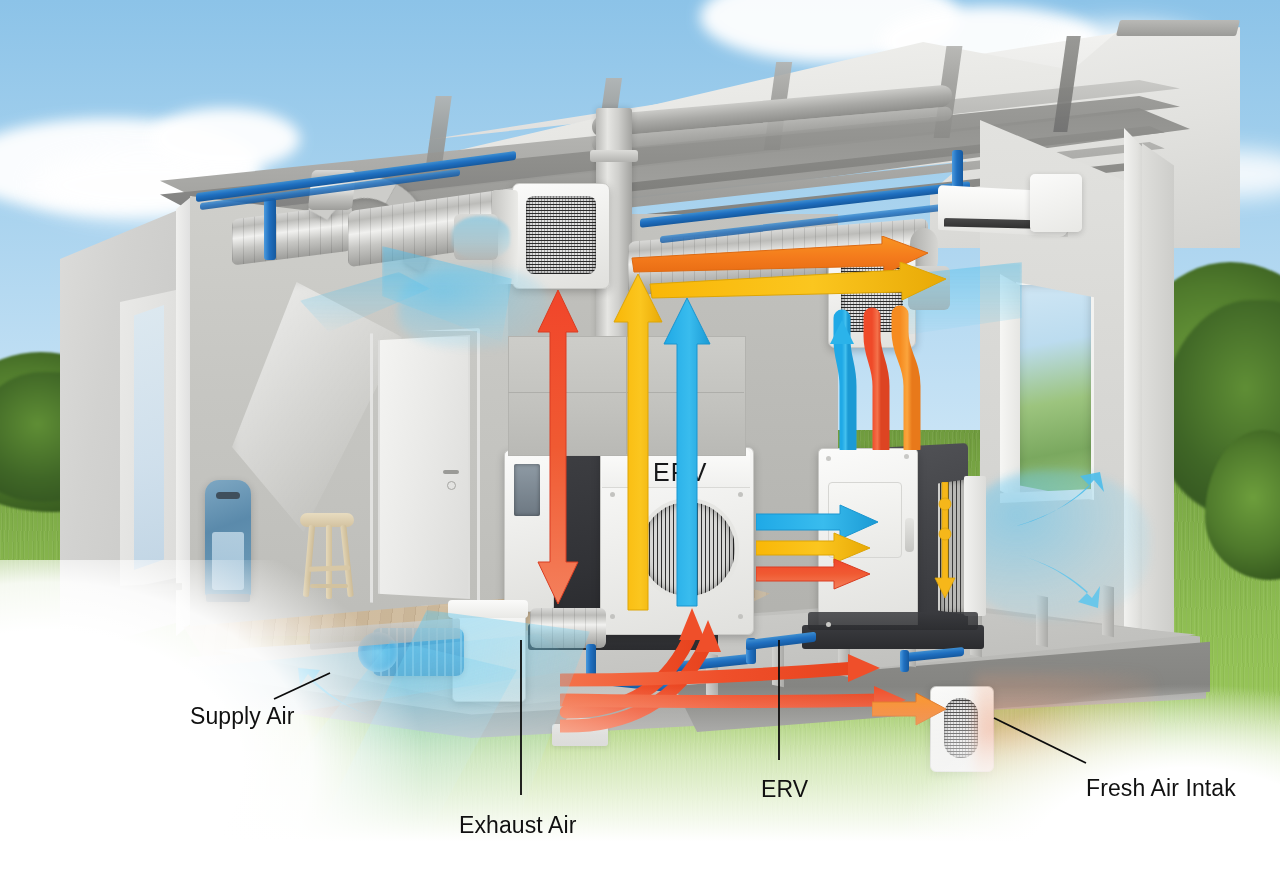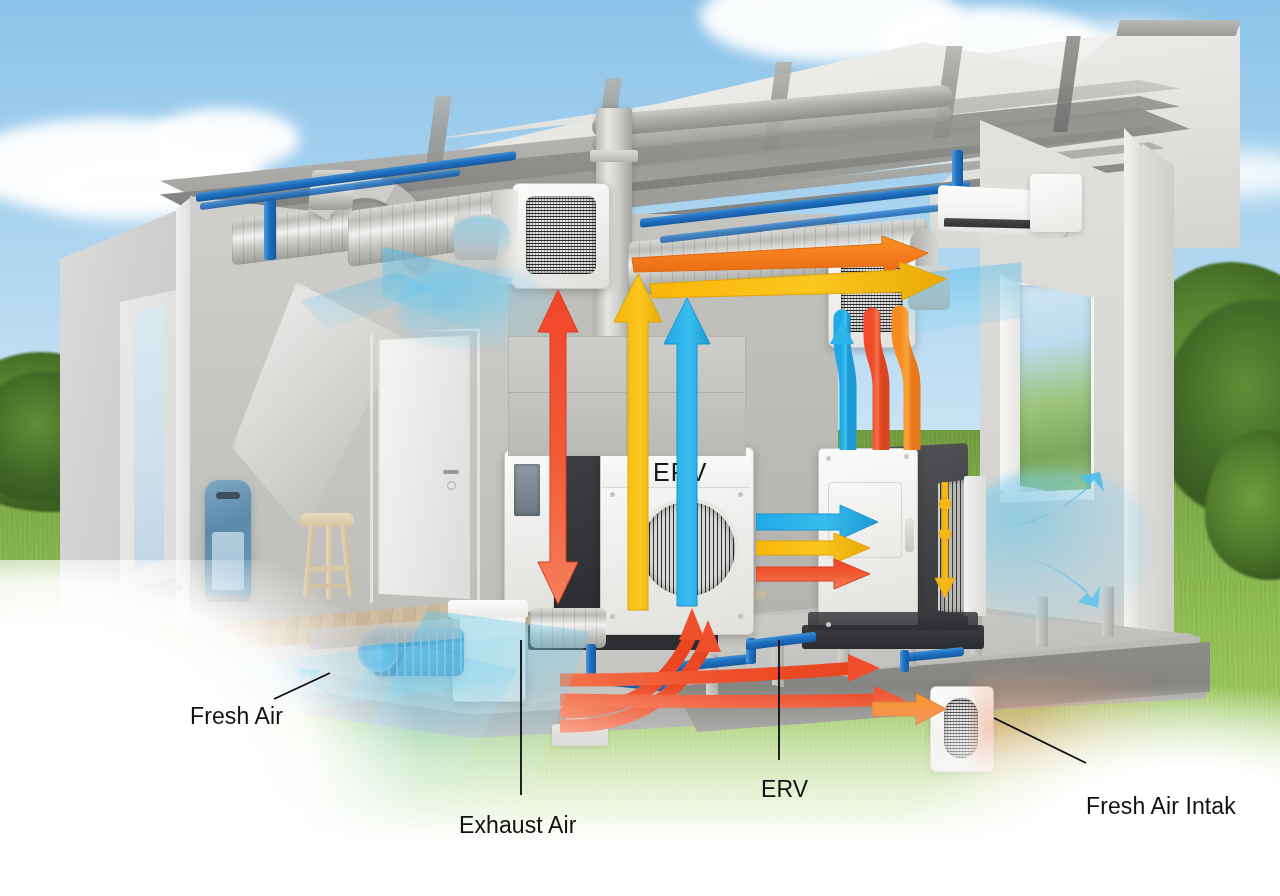--- a/index.html
+++ b/index.html
@@ -668,18 +668,18 @@
 
     <line x1="274" y1="699" x2="330" y2="673" stroke="#0d0d0d" stroke-width="1.8"></line>
 
     <line x1="521" y1="640" x2="521" y2="795" stroke="#0d0d0d" stroke-width="1.8"></line>
 
     <line x1="779" y1="640" x2="779" y2="760" stroke="#0d0d0d" stroke-width="1.8"></line>
 
     <line x1="994" y1="718" x2="1086" y2="763" stroke="#0d0d0d" stroke-width="1.8"></line>
   </svg>
 
-  <div class="abs label" style="left:190px; top:705px;">Fresh Air</div>
+  <div class="abs label" style="left:190px; top:705px;">Supply Air</div>
   <div class="abs label" style="left:459px; top:814px;">Exhaust Air</div>
   <div class="abs label" style="left:761px; top:778px;">ERV</div>
-  <div class="abs label" style="left:1086px; top:777px;margin-top:18px;">Fresh Air Intak</div>
+  <div class="abs label" style="left:1086px; top:777px;">Fresh Air Intak</div>
 
 </div>
 
 </body></html>

